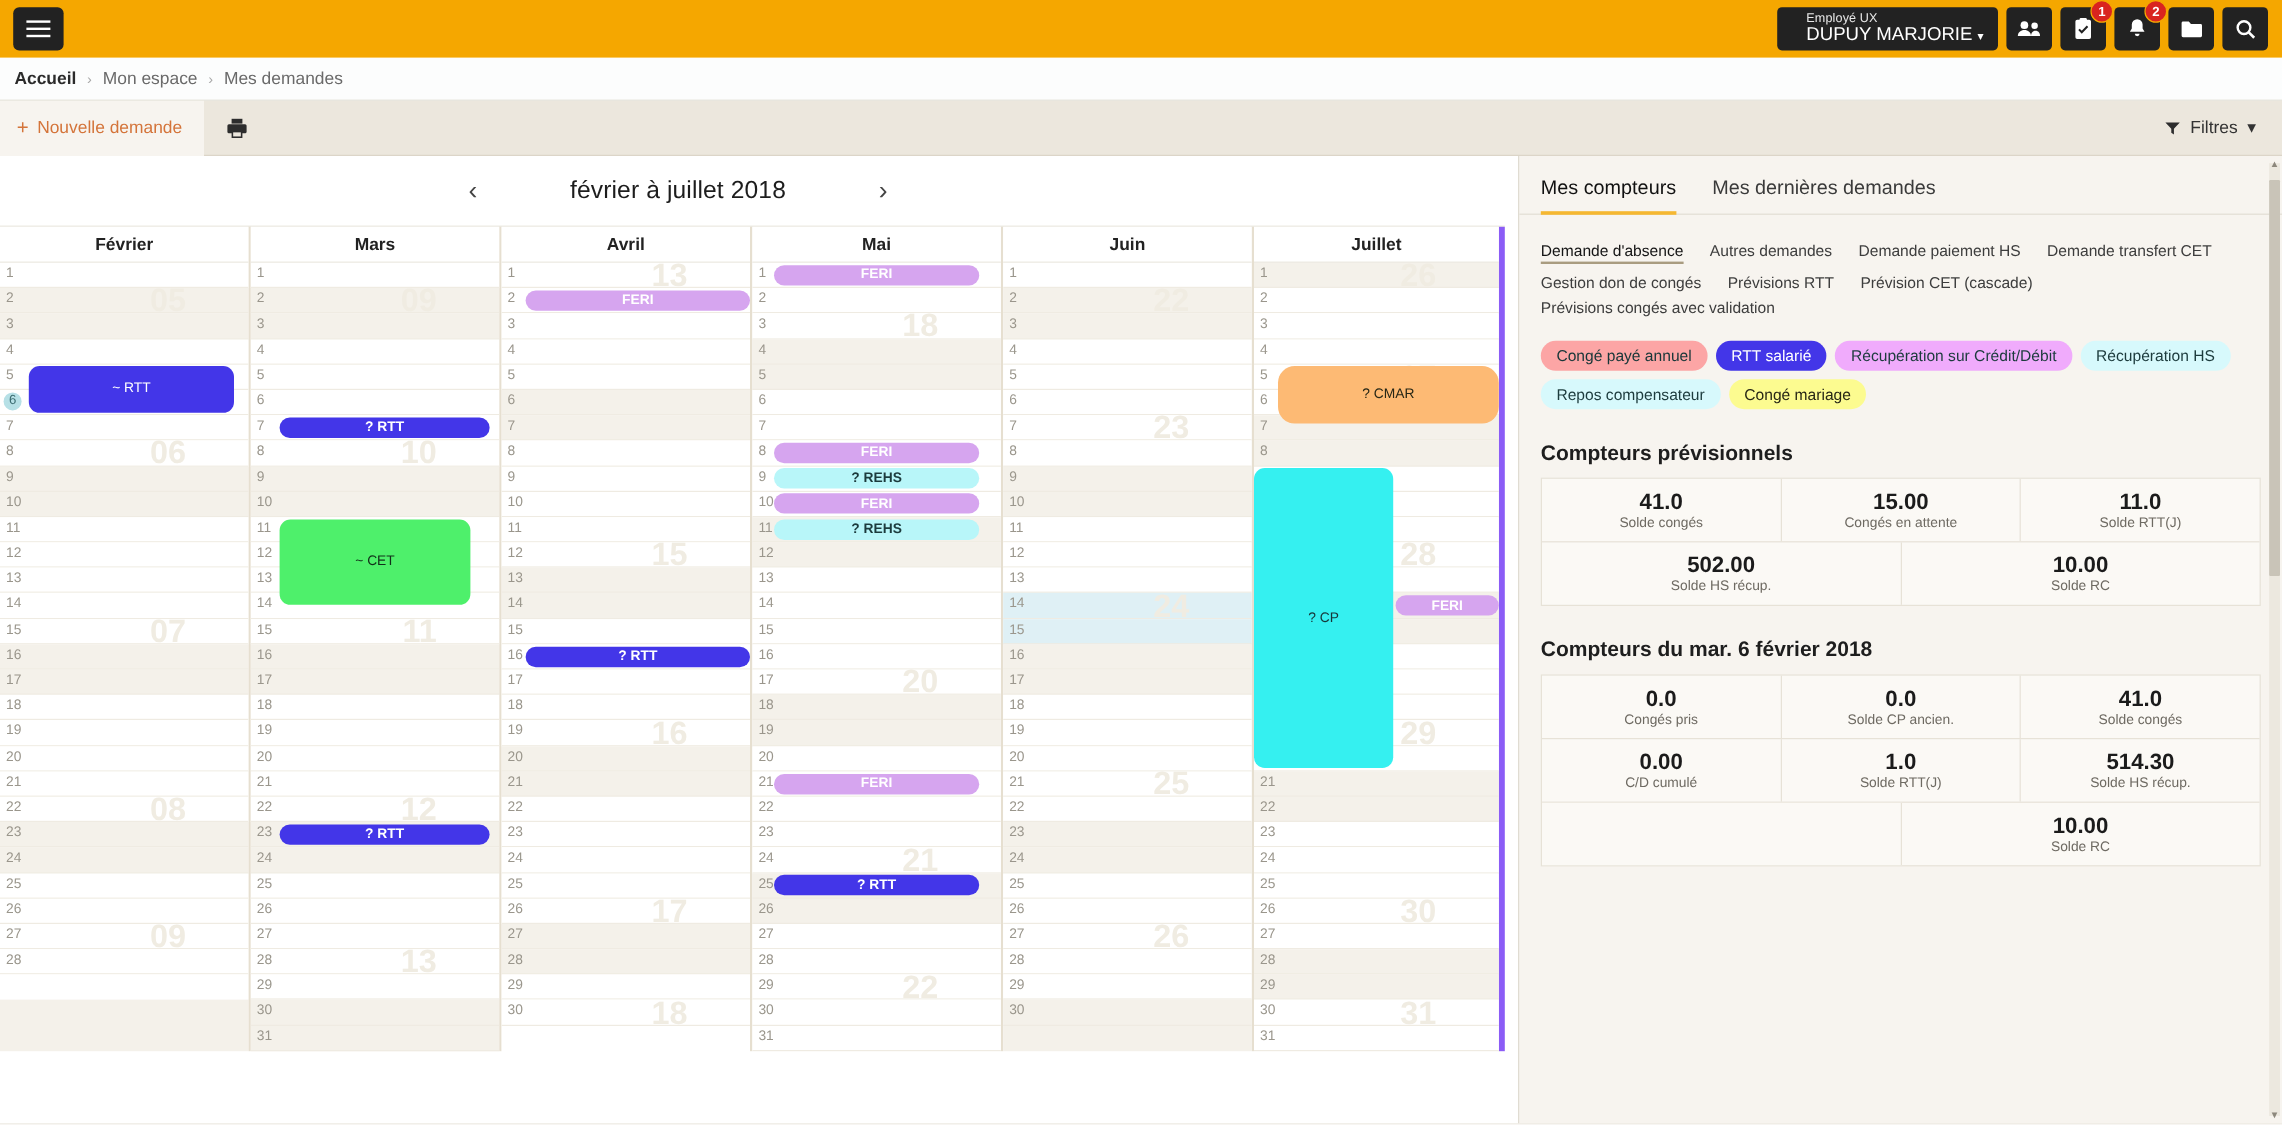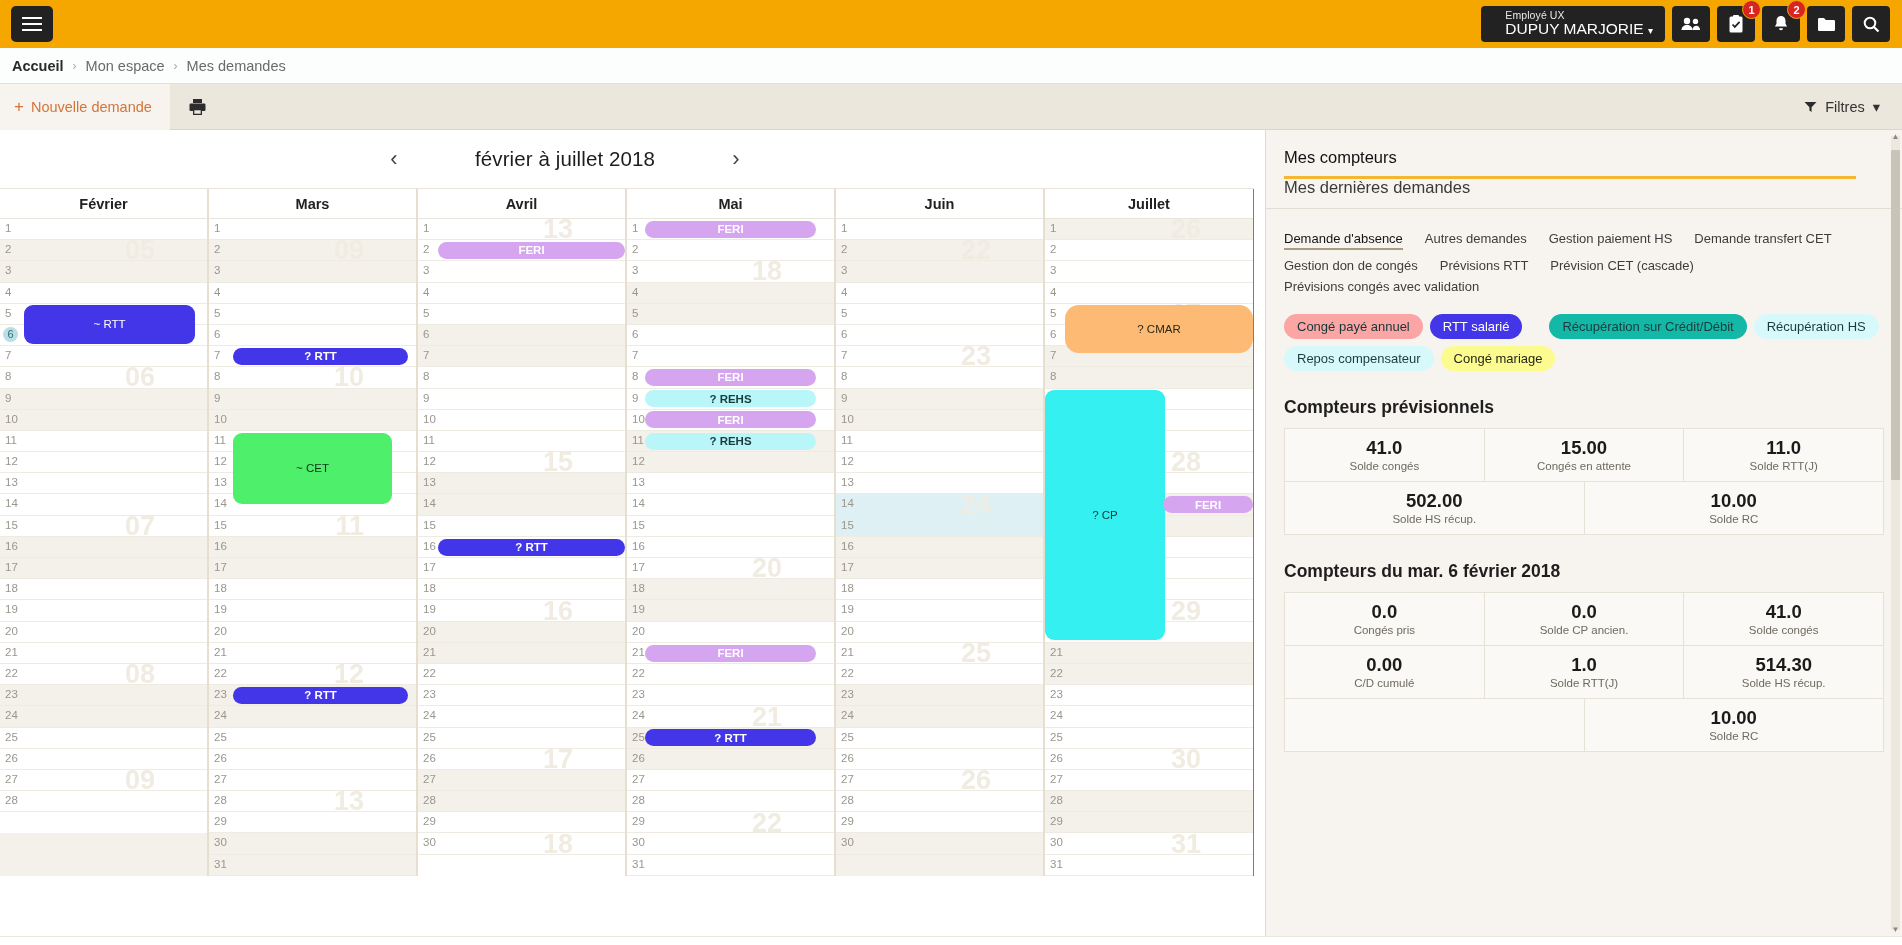--- a/index.html
+++ b/index.html
@@ -113,21 +113,21 @@
   .calwrap { padding: 0 5px 0 0; }
   .calgrid {
     display: flex; width: 1254px; margin-left: 0;
     border-top: 1px solid #e9e5dc;
   }
   .monthcol {
     width: 209px; position: relative;
     border-right: 2px solid #e6dfd0;
   }
   .monthcol:first-child { border-left: none; }
-  .monthcol:last-child { border-right: 1px solid #8b5cf6; }
+  .monthcol:last-child { border-right: 5px solid #8b5cf6; }
   .monthhead {
     height: 30px; display: flex; align-items: center; justify-content: center;
     font-size: 14.5px; font-weight: bold; color: #222;
     background: #fff; border-bottom: 1px solid #e9e5dc;
   }
   .daylist { position: relative; }
   .dayrow {
     height: 21.2px; position: relative;
     border-bottom: 1px solid #efebe2;
     background: #fff;
@@ -156,21 +156,20 @@
     display: flex; align-items: center; justify-content: center;
     font-size: 11.5px; cursor: pointer; overflow: hidden;
     white-space: nowrap;
   }
   .evt.big { border-radius: 9px; }
 
   
   .rp-tabs {
     display: flex; gap: 0; padding: 18px 16px 0 18px;
     border-bottom: 1px solid #e2ded4;
-    flex-direction: column;
   }
   .rp-tab {
     font-size: 16.5px; color: #3a3a3a; padding: 0 14px 11px 0;
     margin-right: 16px; cursor: pointer; position: relative;
   }
   .rp-tab.active { color: #111; }
   .rp-tab.active::after {
     content: ''; position: absolute; left: 0; right: 14px; bottom: -1px;
     height: 3px; background: #f5b731;
   }
@@ -961,35 +960,35 @@
   <div class="rightpane">
     <div class="rp-tabs" id="rp-tabs">
         <div class="rp-tab active">Mes compteurs</div>
         <div class="rp-tab">Mes dernières demandes</div>
       </div>
 
     <div class="rp-subtabs">
       <div class="rp-subrow" id="rp-sub1">
           <div class="rp-sub active">Demande d'absence</div>
           <div class="rp-sub">Autres demandes</div>
-          <div class="rp-sub">Gestion paiement HS</div>
+          <div class="rp-sub">Demande paiement HS</div>
           <div class="rp-sub">Demande transfert CET</div>
         </div>
       <div class="rp-subrow rp-sub2" id="rp-sub2">
           <div class="rp-sub">Gestion don de congés</div>
           <div class="rp-sub">Prévisions RTT</div>
           <div class="rp-sub">Prévision CET (cascade)</div>
           <div class="rp-sub">Prévisions congés avec validation</div>
         </div>
     </div>
 
     <div class="chips" id="rp-chips">
         <div class="chip" style="background: #fca5a5; color: rgb(23, 54, 56);">Congé payé annuel</div>
         <div class="chip" style="background: rgb(67, 54, 232); color: rgb(255, 255, 255);">RTT salarié</div>
-        <div class="chip" style="background: #14b8a6; color: rgb(28, 59, 61); margin-left: 20px;">Récupération sur Crédit/Débit</div>
+        <div class="chip" style="background: #f0abfc; color: rgb(28, 59, 61);">Récupération sur Crédit/Débit</div>
         <div class="chip" style="background: rgb(215, 249, 252); color: rgb(28, 59, 61);">Récupération HS</div>
         <div class="chip" style="background: rgb(215, 249, 252); color: rgb(28, 59, 61);">Repos compensateur</div>
         <div class="chip" style="background: rgb(252, 251, 144); color: rgb(39, 39, 22);">Congé mariage</div>
       </div>
 
     <div class="sect-title">Compteurs prévisionnels</div>
     <div class="ctr-table" id="tbl-forecast">
         <div class="ctr-row">
           <div class="ctr-cell">
             <div class="ctr-val">41.0</div>

